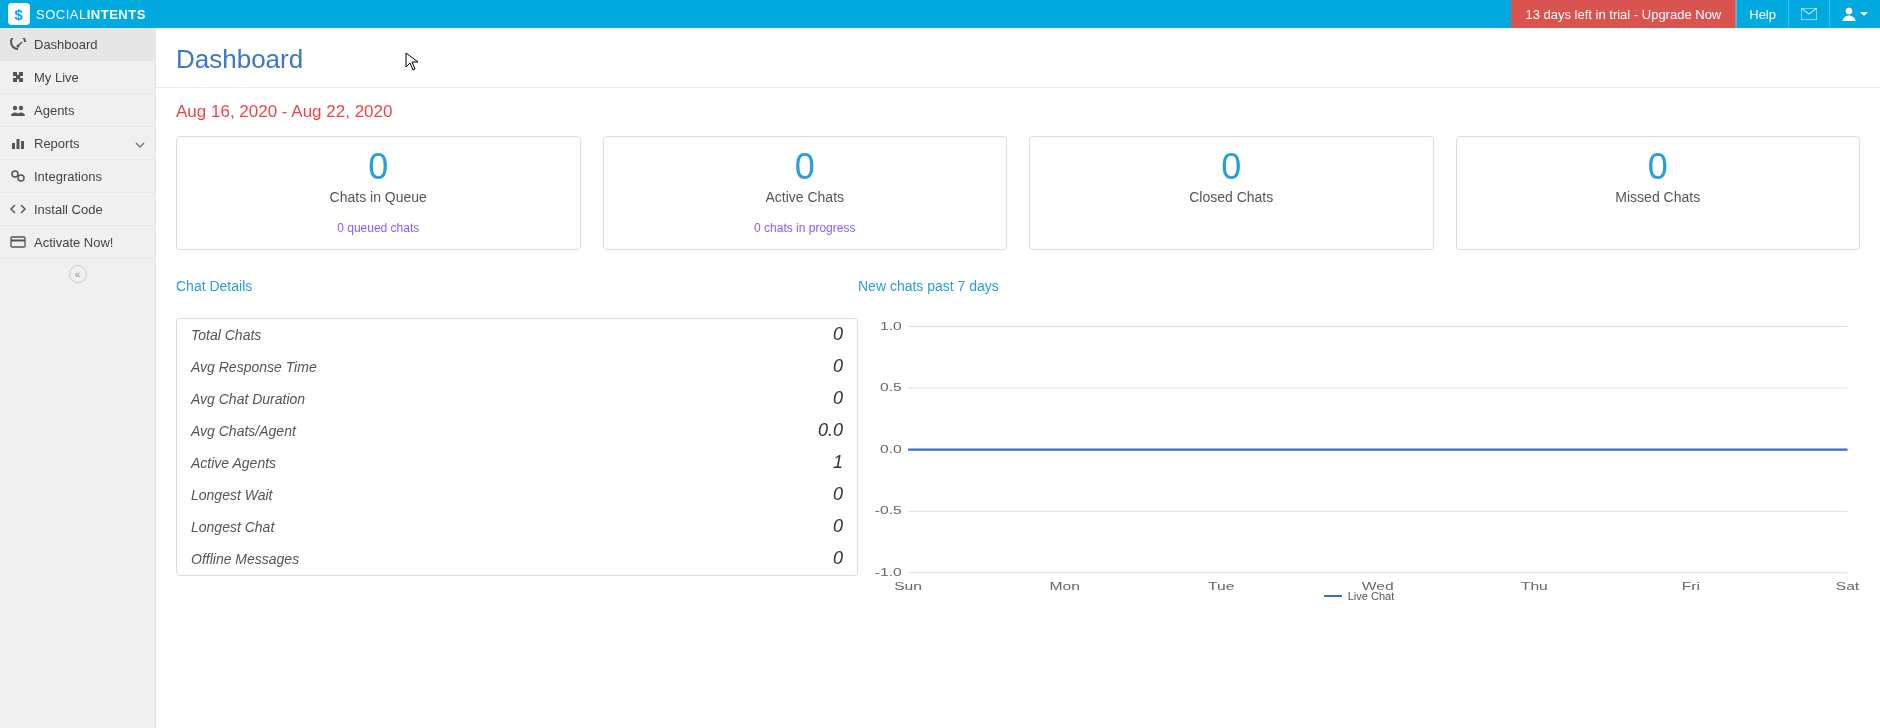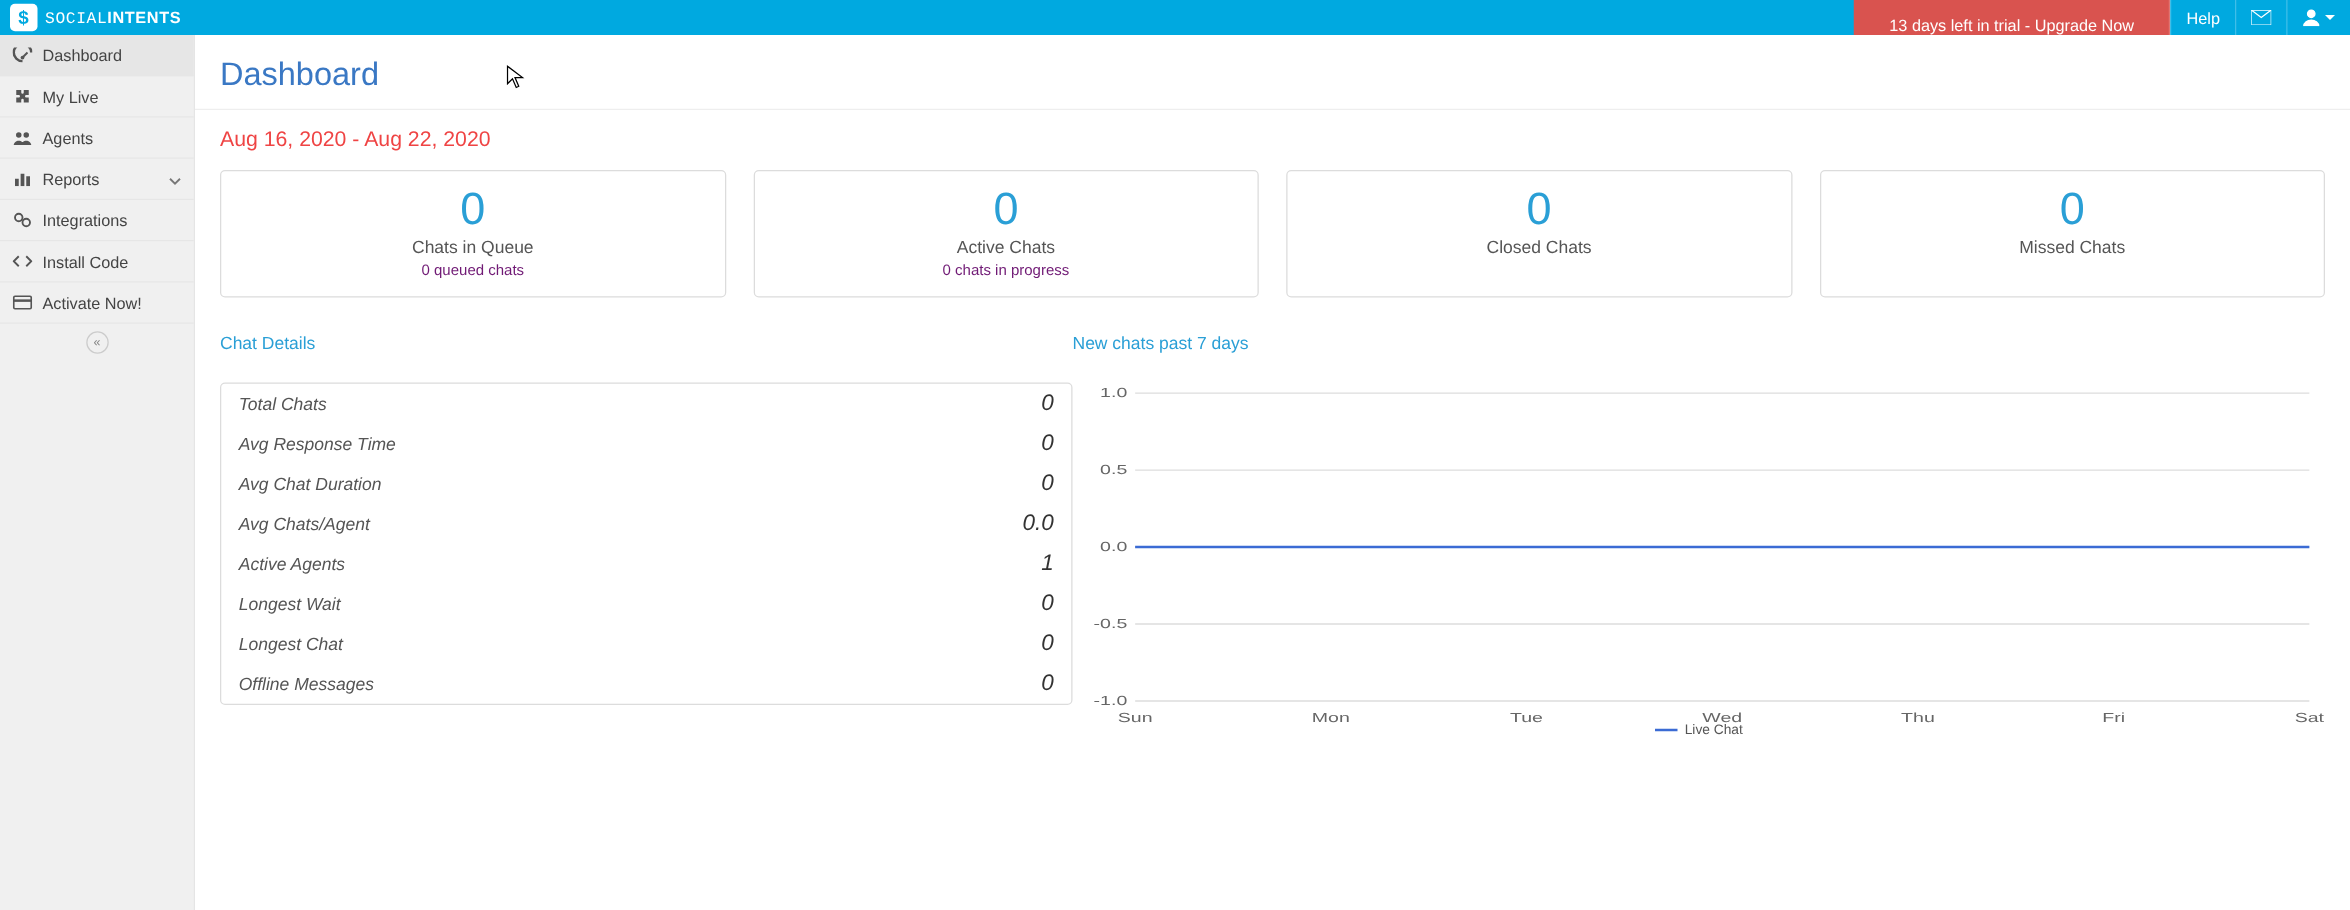--- a/index.html
+++ b/index.html
@@ -16,24 +16,24 @@
     --link-blue:#2a9fd6;
   }
   html,body{margin:0;padding:0;font-family:"Helvetica Neue",Helvetica,Arial,sans-serif;font-size:13px;color:var(--text);background:#fff;}
   *{box-sizing:border-box;}
   .app{width:1880px;height:728px;position:relative;overflow:hidden;}
 
   
   .topbar{height:28px;background:var(--blue);display:flex;align-items:stretch;color:#fff;}
   .brand{display:flex;align-items:center;gap:6px;padding:0 8px;font-size:13px;letter-spacing:.5px;}
   .brand .logo{width:22px;height:22px;background:#fff;border-radius:4px;display:flex;align-items:center;justify-content:center;color:var(--blue);font-weight:bold;font-size:15px;position:relative;}
-  .brand .b1{font-weight:300;font-family:Liberation Mono, monospace;}
+  .brand .b1{font-weight:300;}
   .brand .b2{font-weight:700;text-align:right;}
   .top-right{margin-left:auto;display:flex;align-items:stretch;}
-  .trial{background:var(--red);display:flex;align-items:flex-end;padding:0 28px;font-size:13px;border-right:1px solid rgba(255,255,255,.2);}
+  .trial{background:var(--red);display:flex;align-items:center;padding:0 14px;font-size:13px;border-right:1px solid rgba(255,255,255,.2);}
   .topbtn{display:flex;align-items:center;padding:0 12px;font-size:13px;border-left:1px solid rgba(255,255,255,.25);cursor:pointer;}
   .topbtn svg{fill:#fff;stroke:#fff;}
   .caret-sm{display:inline-block;margin-left:4px;border-left:4px solid transparent;border-right:4px solid transparent;border-top:4px solid #fff;vertical-align:middle;}
 
   
   .sidebar{position:absolute;left:0;top:28px;bottom:0;width:156px;background:var(--side);border-right:1px solid #e5e5e5;}
   .nav{list-style:none;margin:0;padding:0;}
   .nav li{display:flex;align-items:center;height:33px;padding:0 10px;gap:8px;color:#444;border-bottom:1px solid #e6e6e6;cursor:pointer;font-size:13px;}
   .nav li.active{background:#e6e6e6;}
   .nav .ic{width:16px;height:16px;display:flex;align-items:center;justify-content:center;color:#555;}
@@ -44,21 +44,21 @@
   
   .main{margin-left:156px;padding:12px 20px 20px 20px;}
   h1.page-title{font-size:26px;font-weight:400;color:var(--heading-blue);margin:4px 0 12px;}
   .hr{border-top:1px solid #eee;margin:0 -20px 14px;}
   .daterange{font-size:17px;color:#ef4444;margin:8px 0 14px;}
 
   .cards{display:flex;gap:22px;margin-bottom:28px;}
   .card{flex:1;border:1px solid var(--border);border-radius:4px;text-align:center;padding:10px 8px 14px;min-height:96px;}
   .bignum{font-size:36px;font-weight:300;color:#2a9fd6;line-height:1.1;}
   .card .lbl{color:#555;margin-top:2px;font-size:14px;}
-  .card .sub{color:#701a75;font-size:12px;margin-top:4px;}
+  .card .sub{color:#8b5cf6;font-size:12px;margin-top:16px;}
   .card.short{padding-bottom:8px;}
 
   .two-col{display:flex;align-items:flex-start;}
   .col-left{width:682px;}
   .col-right{flex:1;}
 
   .section-title{color:#2a9fd6;font-size:14px;margin:0 0 24px;}
   .panel{border:1px solid var(--border);border-radius:4px;font-style:italic;}
   .detail-row{display:flex;justify-content:space-between;align-items:center;height:32px;padding:0 14px;color:#555;font-size:14px;}
   .detail-row .val{color:#333;font-size:18px;}

